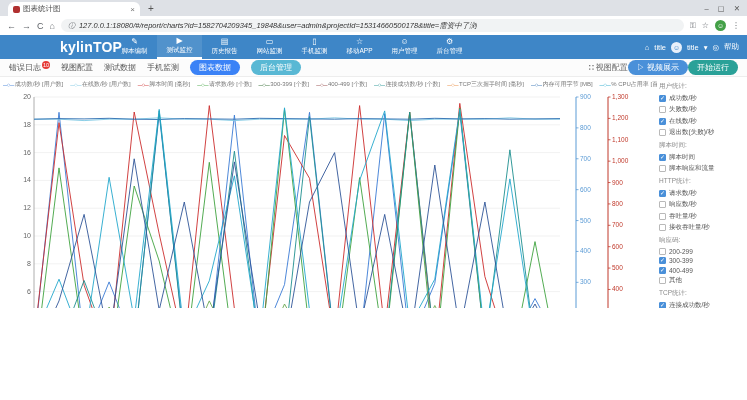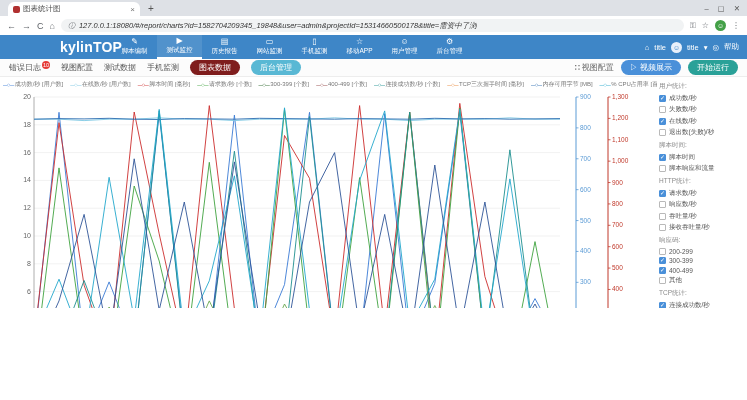--- a/index.html
+++ b/index.html
@@ -40,23 +40,23 @@
   .avatar-hdr{width:11px;height:11px;border-radius:50%;background:#e8f0fa;color:#3e86c7;
        font-size:7px;line-height:11px;text-align:center;}
 
   
   .toolbar{height:17px;display:flex;align-items:center;gap:11px;padding:0 9px;background:#fcfcfc;
        border-bottom:1px solid #ededed;font-size:8px;color:#555;}
   .ttab{position:relative;cursor:pointer;white-space:nowrap;}
   .badge{display:inline-block;background:#e53935;color:#fff;border-radius:50%;font-size:5.5px;
        min-width:8px;height:8px;line-height:8px;text-align:center;transform:translateY(-3px);margin-left:1px;}
   .btn{border-radius:9px;padding:2px 9px;color:#fff;cursor:pointer;white-space:nowrap;}
-  .btn-active{background:#7f1d1d;text-align:center;}
+  .btn-active{background:#3b82f6;text-align:center;}
   .btn-pill{background:#59b8d4;}
-  .tb-right{margin-left:auto;display:flex;align-items:center;gap:7px;}
+  .tb-right{margin-left:auto;display:flex;align-items:center;}
   .btn-text{color:#666;cursor:pointer;}
   .btn-primary{background:#4a90d9;}
   .btn-success{background:#2aa198;}
 
   
   .mainrow{display:flex;height:324px;}
   .chartcol{flex:1;position:relative;min-width:0;}
   .legend{display:flex;flex-wrap:nowrap;overflow:hidden;align-items:center;gap:7px;height:13px;
        padding:1px 2px 0 3px;font-size:6px;color:#777;}
   .lgitem{display:flex;align-items:center;gap:1px;white-space:nowrap;cursor:pointer;}

